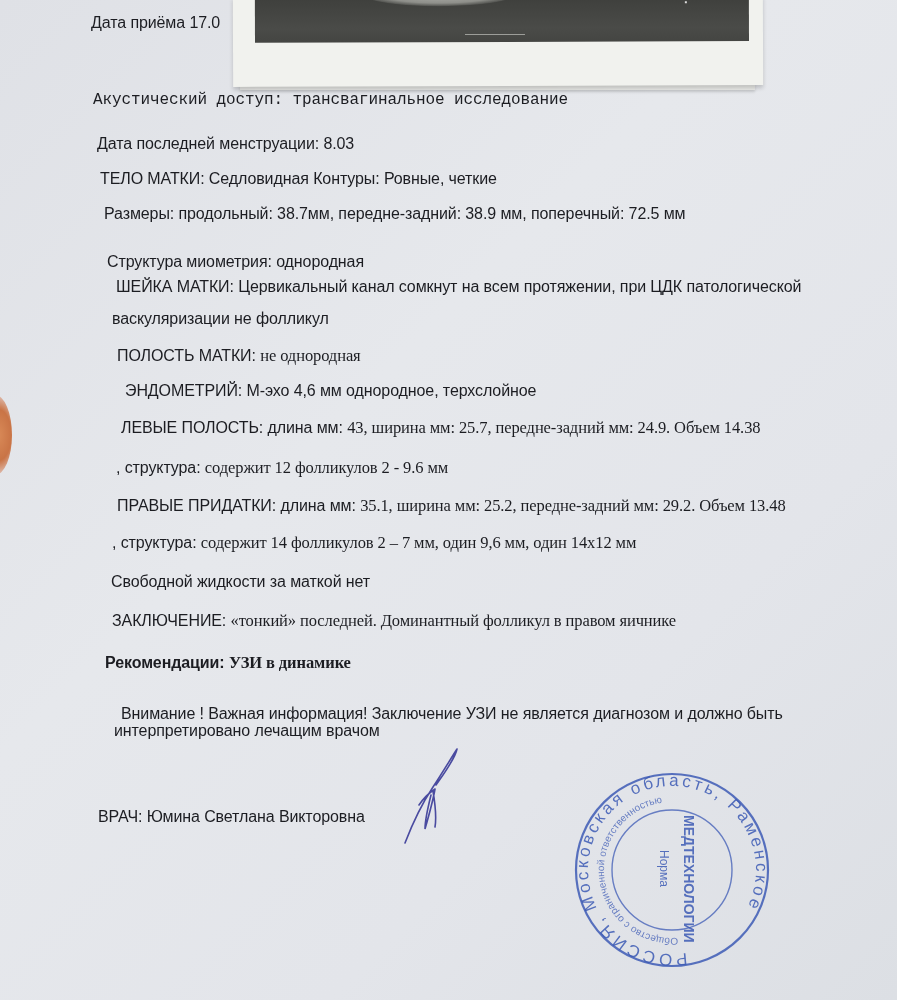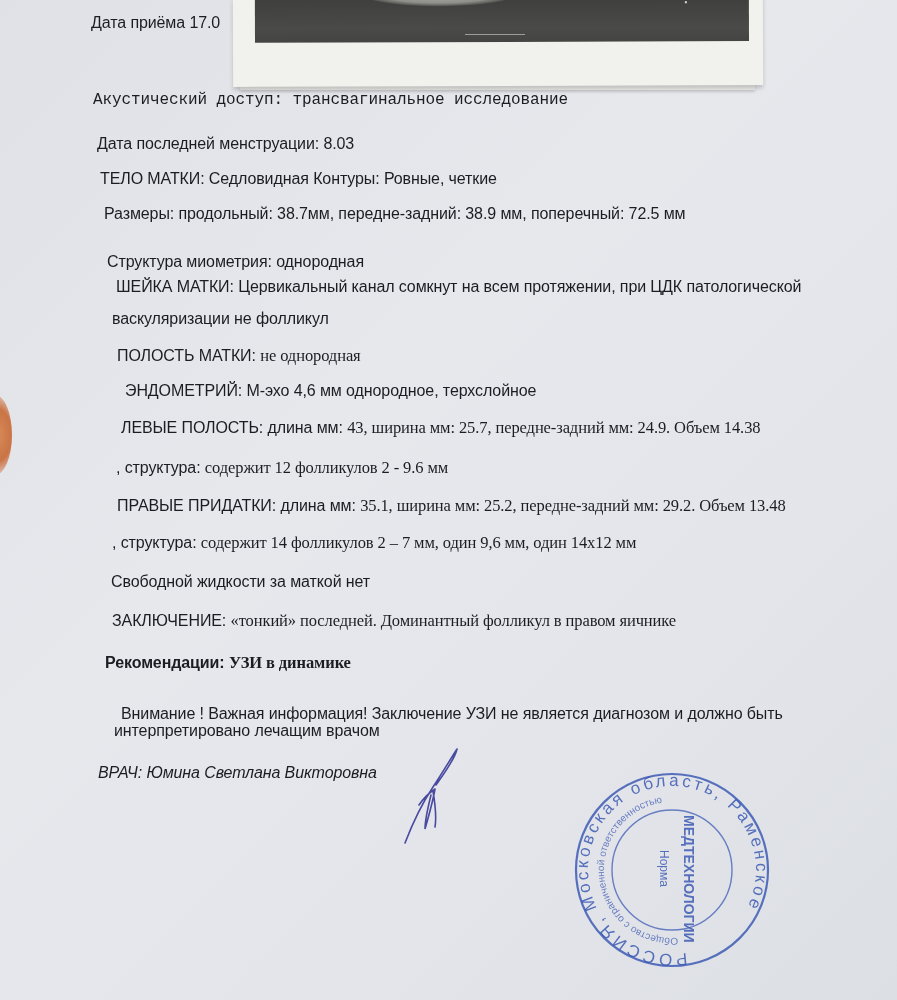--- a/index.html
+++ b/index.html
@@ -92,21 +92,21 @@
 
   <div class="line" style="left:112px; top:611px;">
     <span>ЗАКЛЮЧЕНИЕ: </span><span class="serif">«тонкий» последней. Доминантный фолликул в правом яичнике</span>
   </div>
   <div class="line" style="left:105px; top:653px;font-weight:bold;">
     <span>Рекомендации: </span><span class="serif">УЗИ в динамике</span>
   </div>
 
   <div class="line" style="left:121px; top:692px;margin-top:12px;">Внимание ! Важная информация! Заключение УЗИ не является диагнозом и должно быть</div>
   <div class="line" style="left:98px; top:721px;margin-left:16px;">интерпретировано лечащим врачом</div>
-  <div class="line" style="left:98px; top:763px;font-style:italic;">ВРАЧ: Юмина Светлана Викторовна</div>
+  <div class="line" style="left:98px; top:807px;">ВРАЧ: Юмина Светлана Викторовна</div>
 
   <svg class="signature" viewBox="0 0 80 105">
     <path d="M62 4 C58 10 46 30 38 42 C30 54 20 72 10 98 M62 4 C60 14 48 30 41 40 M40 44 C34 48 28 54 24 60 M40 44 C38 56 34 70 30 84 C30 80 32 66 36 50 M38 46 C40 58 42 70 40 82" fill="none" stroke="#4a4ba0" stroke-width="1.6" stroke-linecap="round"></path>
   </svg>
 
   <svg class="stamp" viewBox="0 0 200 205">
     <defs>
       <path id="outerArc" d="M100,100 m-84,0 a84,84 0 1,1 168,0 a84,84 0 1,1 -168,0"></path>
       <path id="innerArc" d="M100,100 m-68,0 a68,68 0 1,1 136,0 a68,68 0 1,1 -136,0"></path>
     </defs>

